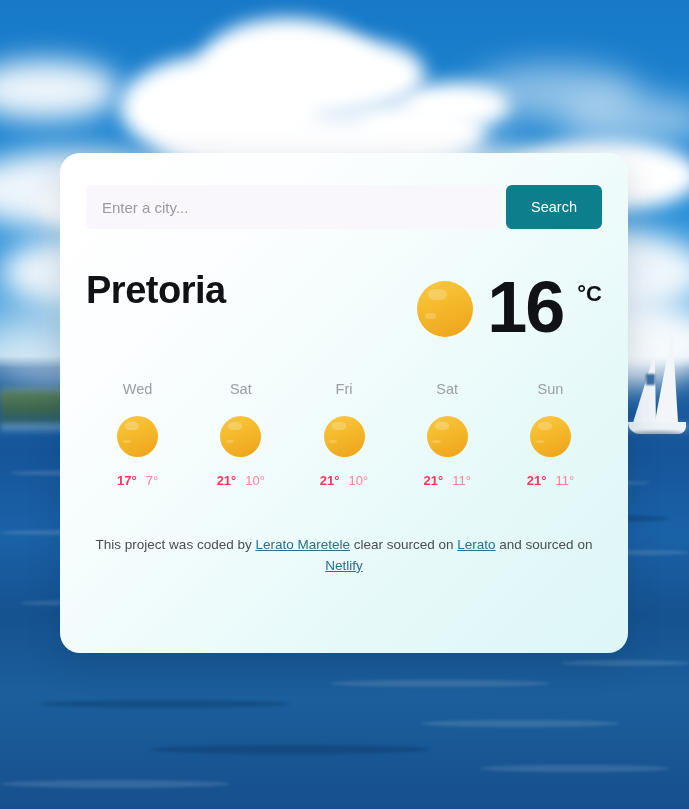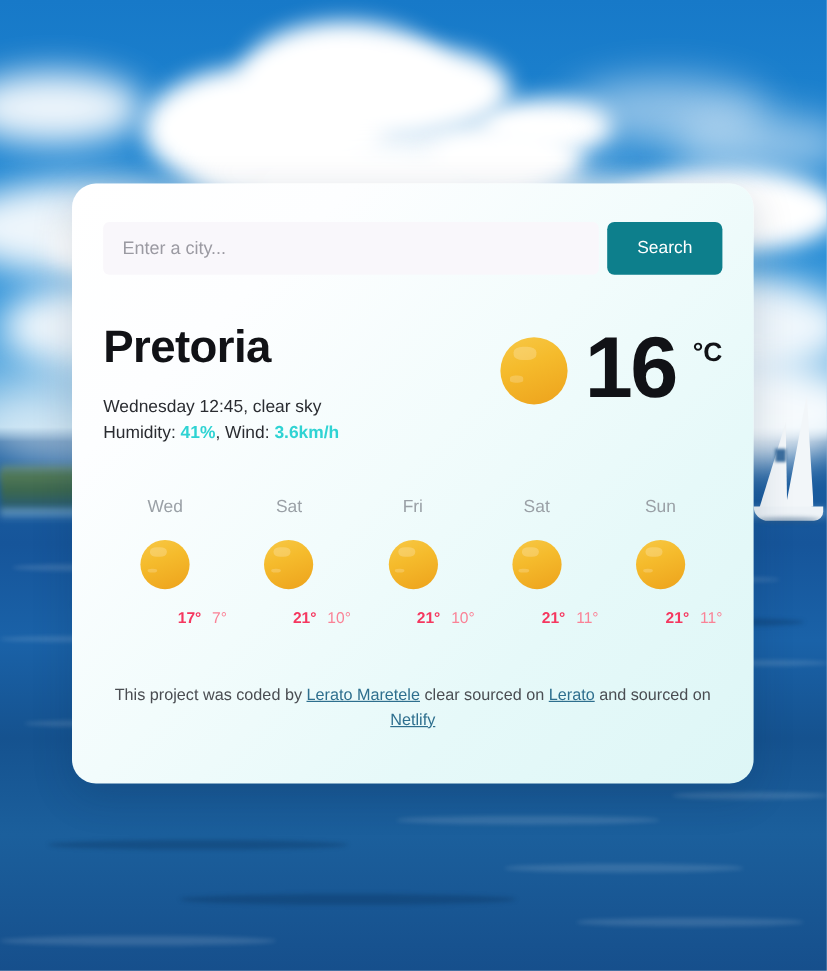--- a/index.html
+++ b/index.html
@@ -247,21 +247,20 @@
   }
   .forecast-icon-wrap {
     display: flex;
     justify-content: center;
     margin-top: 19px;
   }
   .forecast-sun { width: 41px; height: 41px; }
   .forecast-temps {
     margin-top: 16px;
     font-size: 13px;
-    text-align: right;
   }
   .t-max { color: #f5375f; font-weight: bold; }
   .t-min { color: #fa8296; margin-left: 9px; }
 
   
   #footer {
     margin-top: 47px;
     text-align: center;
     font-size: 13.5px;
     color: #4a4d52;
@@ -336,24 +335,20 @@
 
   <form id="search-row">
     <input id="search-input" type="text" placeholder="Enter a city..." style="">
     <button id="search-button">Search</button>
   </form>
 
   <div id="current">
 
     <div>
       <div id="city-name">Pretoria</div>
-      <div id="conditions">
-        <div>Wednesday 12:45, clear sky</div>
-        <div><span>Humidity: </span><span class="hl">41%</span><span>, Wind: </span><span class="hl">3.6km/h</span></div>
-      </div>
     </div>
 
     <div id="temp-block">
       <div class="sun" id="current-sun"></div>
       <div id="temp-value">16</div>
       <div id="temp-unit">°C</div>
     </div>
 
   </div>
 

